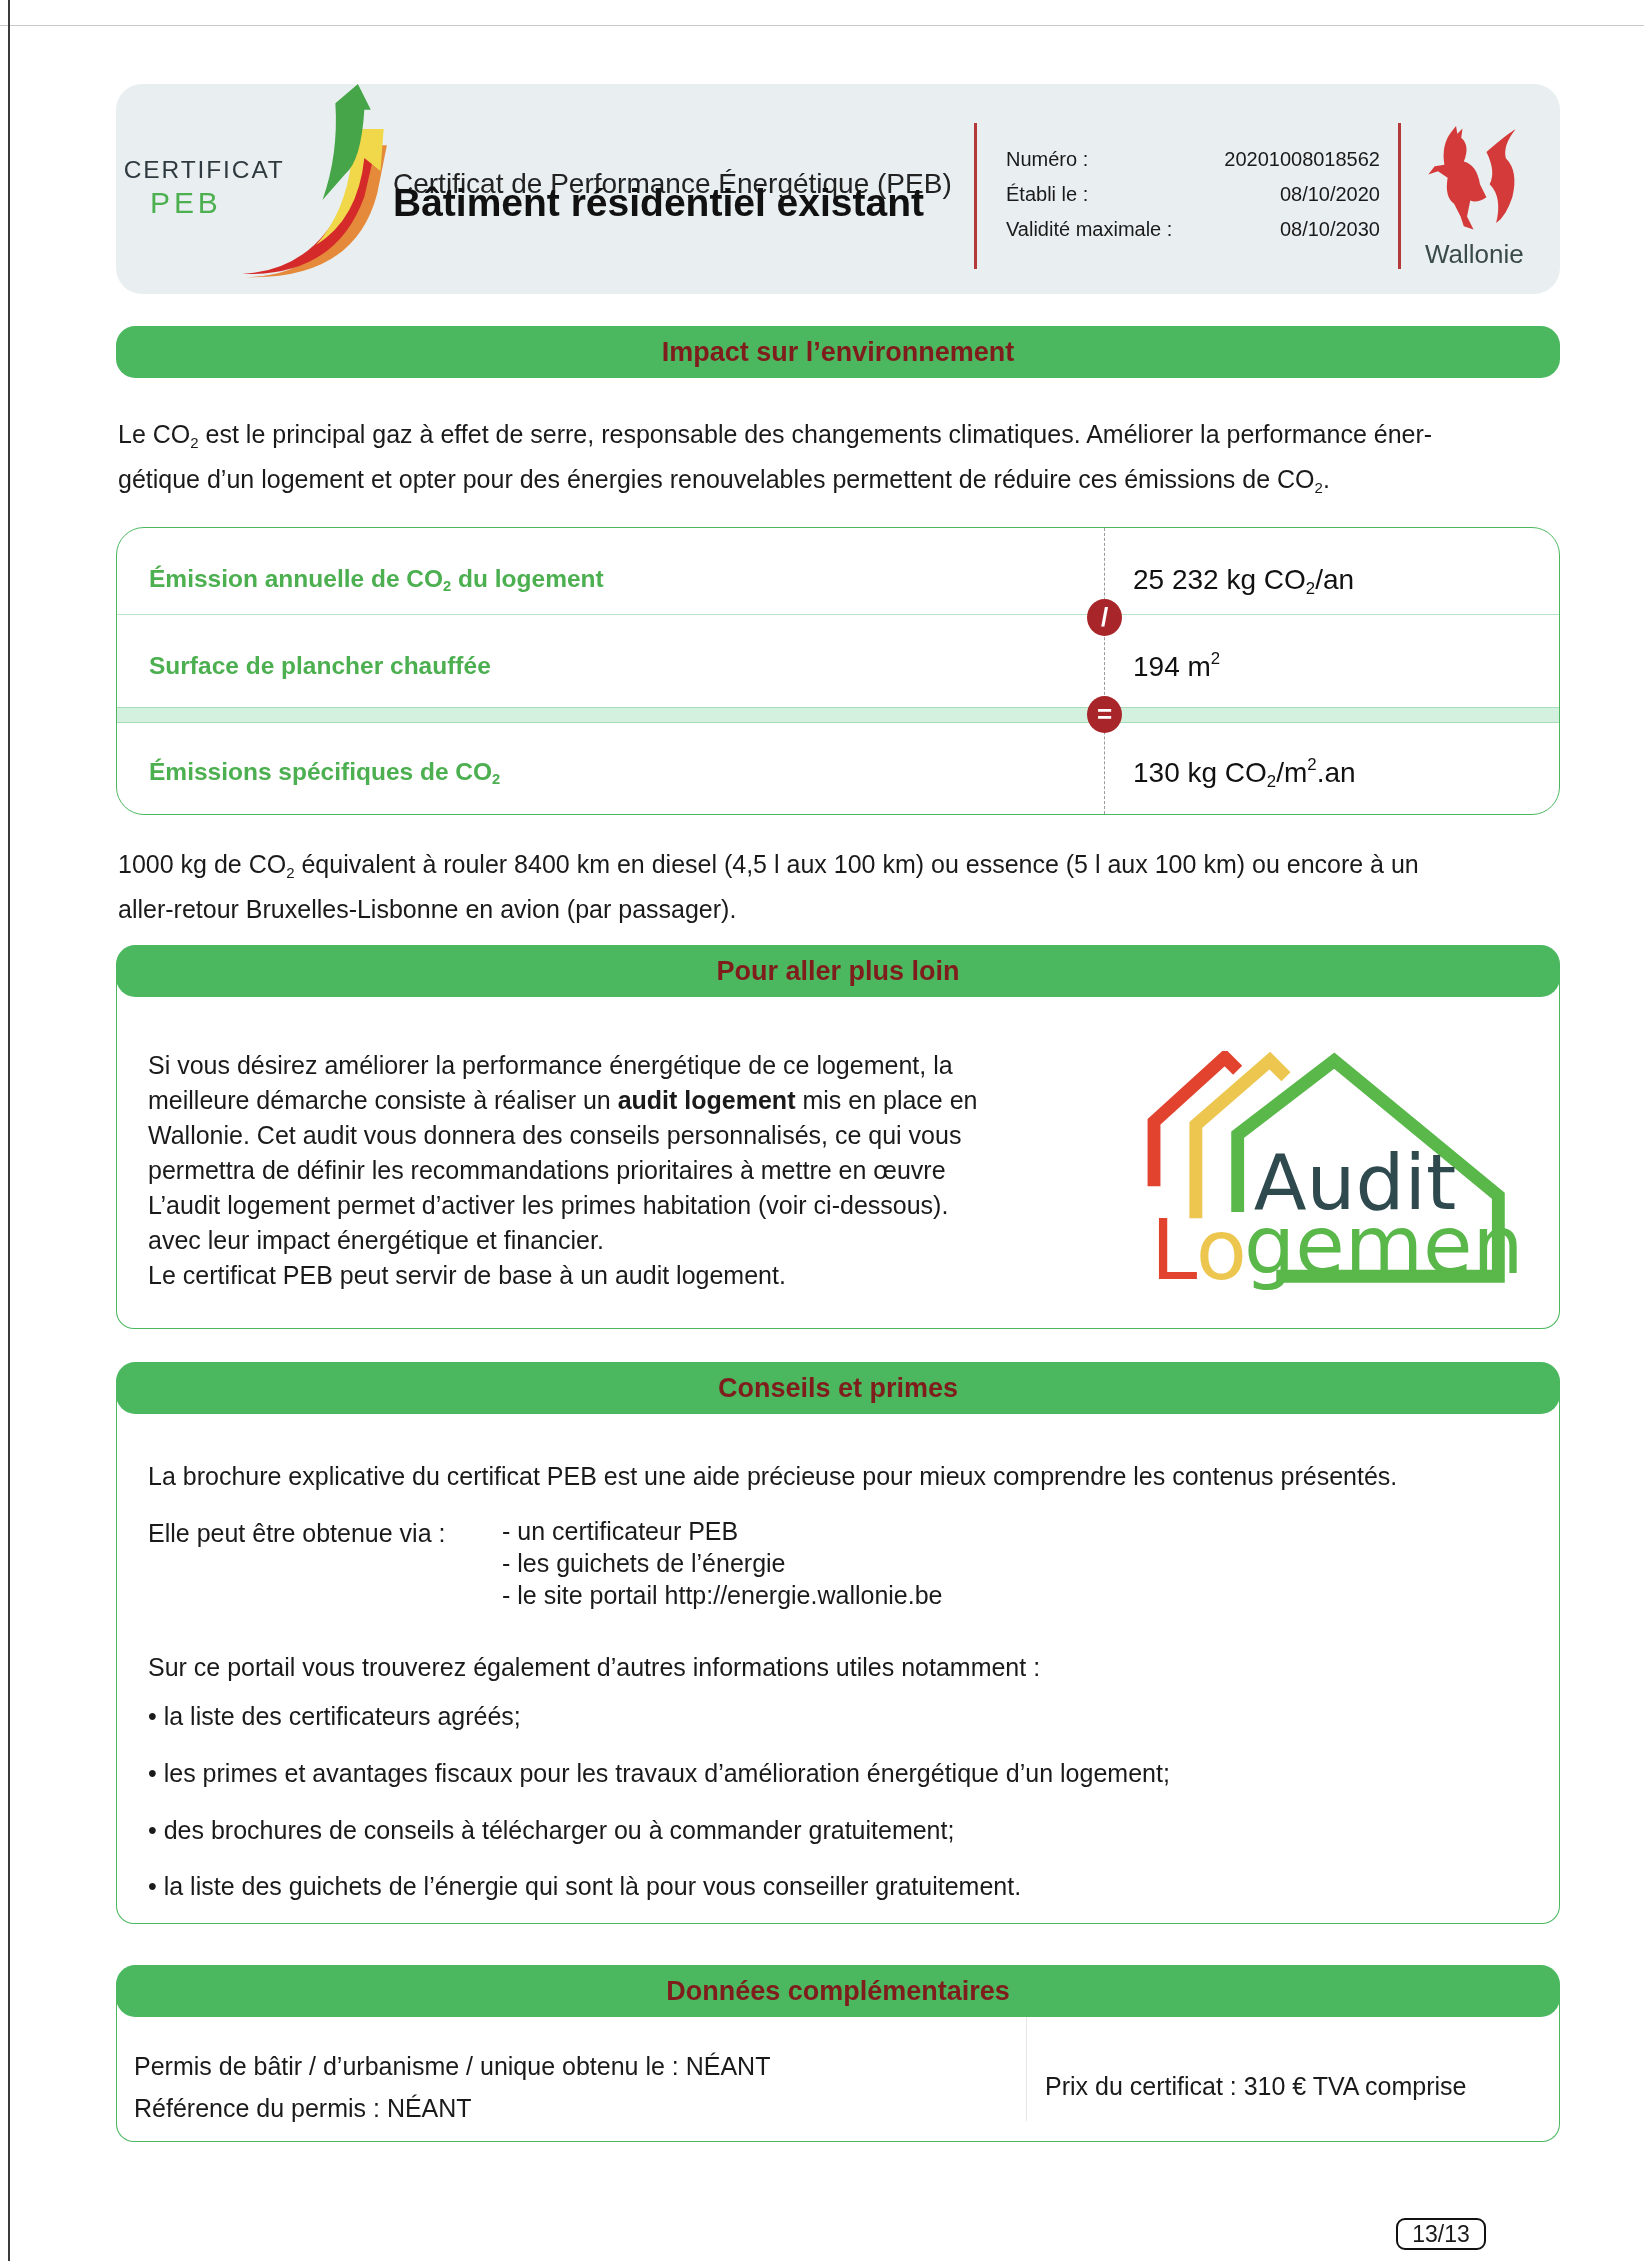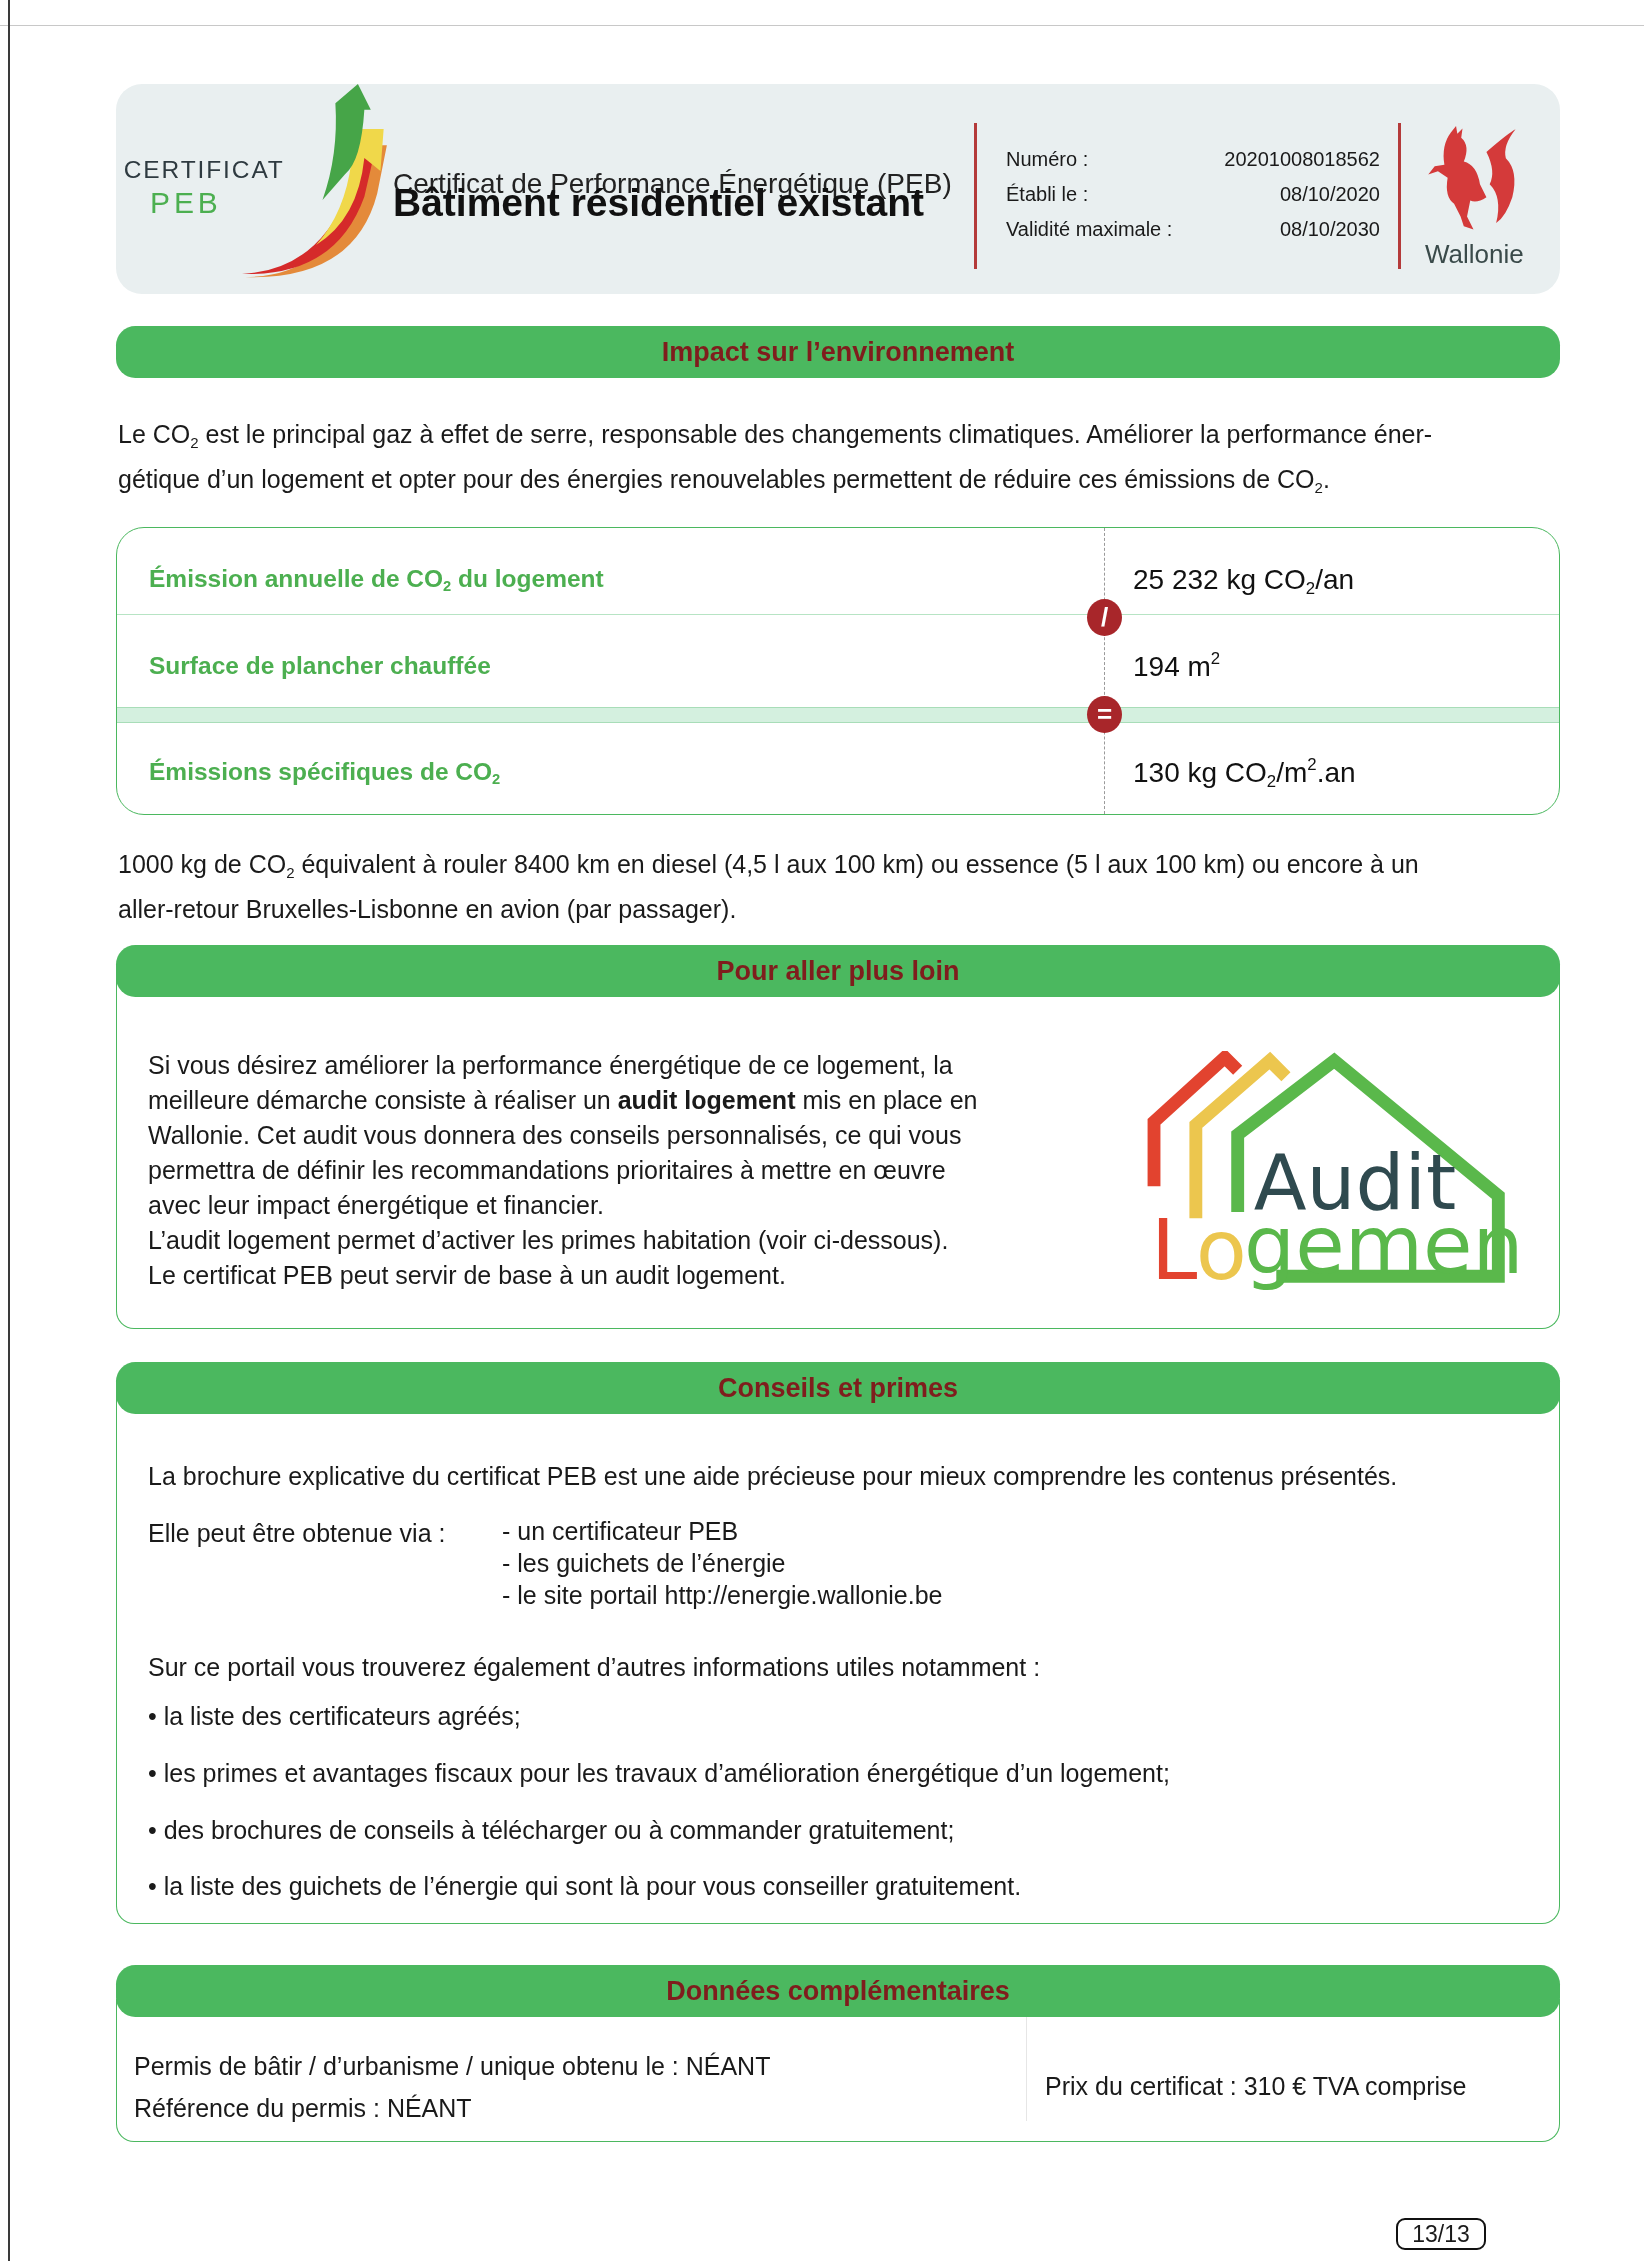--- a/index.html
+++ b/index.html
@@ -123,22 +123,22 @@
   <div>aller-retour Bruxelles-Lisbonne en avion (par passager).</div>
 </div>
 
 <div class="sec-box" style="top:967px; height:361px;"></div>
 <div class="sec-bar" style="top:945px">Pour aller plus loin</div>
 <div class="para" style="left:148px; top:1048px; width:954px; line-height:35px;">
   <div>Si vous désirez améliorer la performance énergétique de ce logement, la</div>
   <div><span>meilleure démarche consiste à réaliser un </span><b>audit logement</b><span> mis en place en</span></div>
   <div>Wallonie. Cet audit vous donnera des conseils personnalisés, ce qui vous</div>
   <div>permettra de définir les recommandations prioritaires à mettre en œuvre</div>
+  <div>L’audit logement permet d’activer les primes habitation (voir ci-dessous).</div>
   <div>avec leur impact énergétique et financier.</div>
-  <div>L’audit logement permet d’activer les primes habitation (voir ci-dessous).</div>
   <div>Le certificat PEB peut servir de base à un audit logement.</div>
 </div>
 <svg class="abs audit-logo" viewBox="0 0 590 390">
   <polyline points="20,210 20,110 130,10 150,30" fill="none" stroke="#e2432f" stroke-width="20"></polyline>
   <polyline points="85,260 85,115 200,15 225,40" fill="none" stroke="#ecc64e" stroke-width="20"></polyline>
   <polyline points="150,250 150,130 300,15 555,225 555,350 210,350" fill="none" stroke="#5ab84b" stroke-width="20"></polyline>
   <text x="175" y="245" font-family="DejaVu Sans, sans-serif" font-size="120" fill="#2f4a4f">Audit</text>
   <text x="15" y="355" font-family="DejaVu Sans, sans-serif" font-size="130" fill="#e2432f">L</text>
   <text x="85" y="355" font-family="DejaVu Sans, sans-serif" font-size="130" fill="#ecc64e">o</text>
   <text x="160" y="345" font-family="DejaVu Sans, sans-serif" font-size="125" fill="#5ab84b">gement</text>

